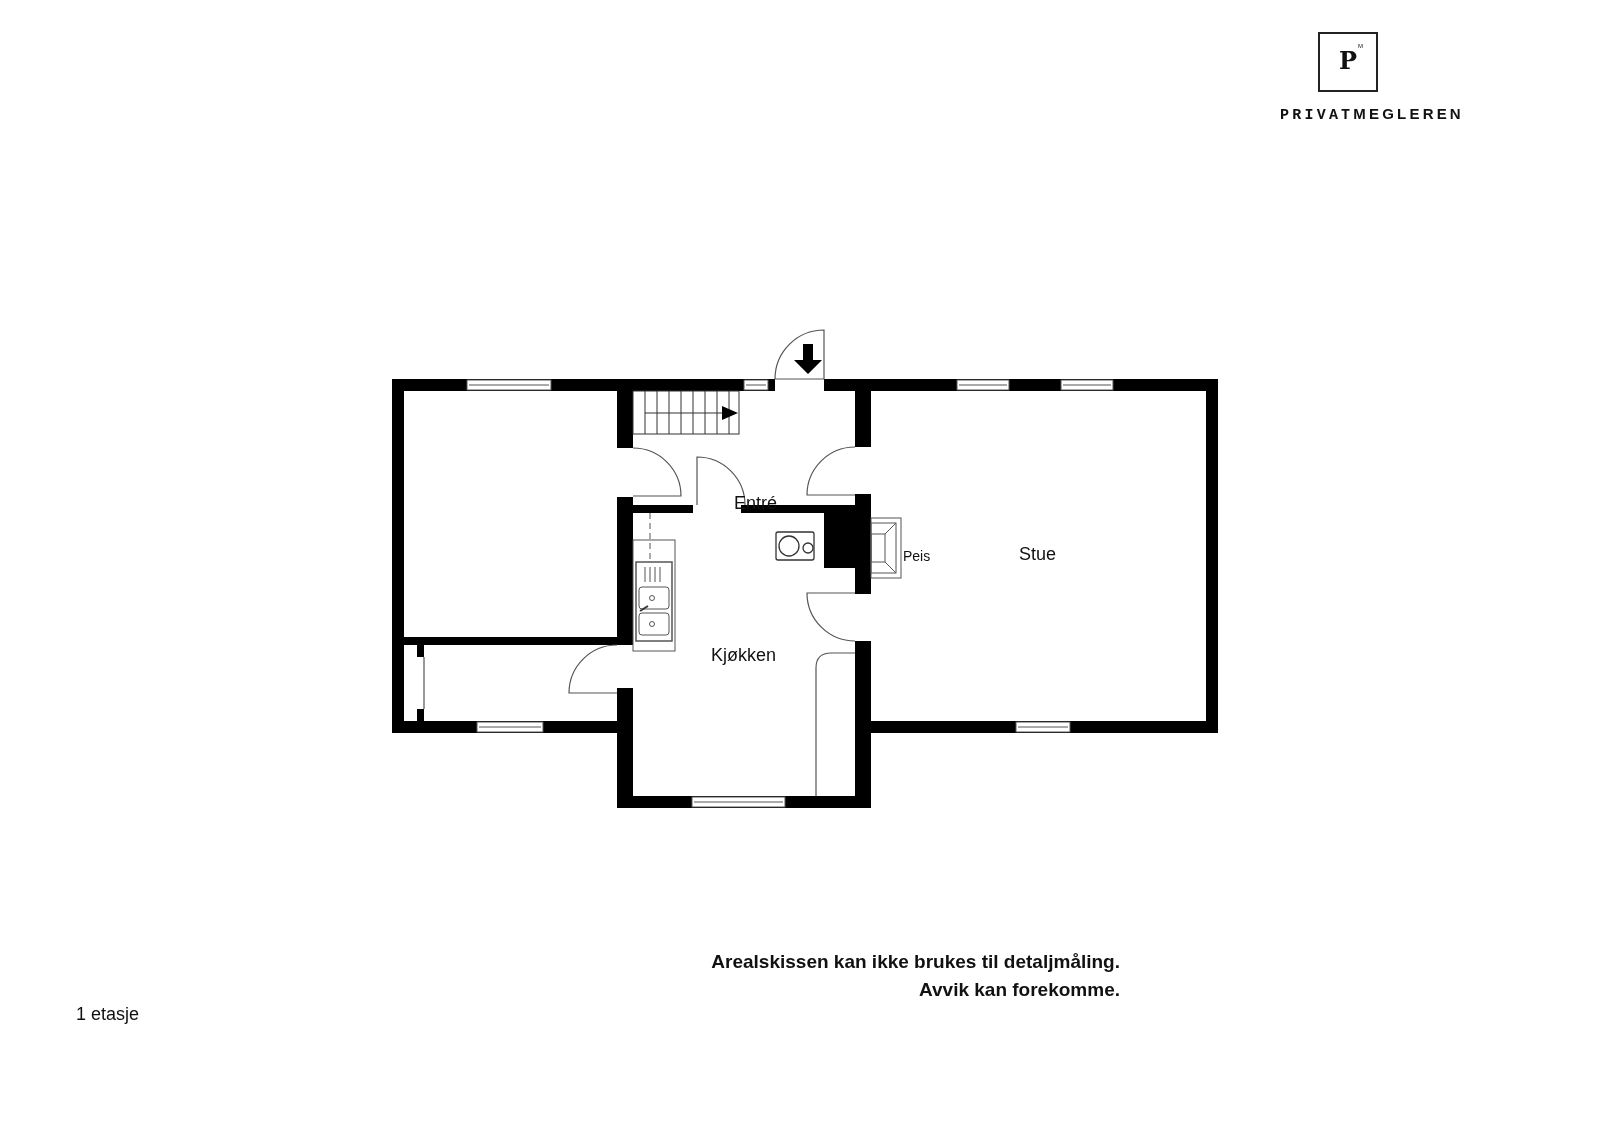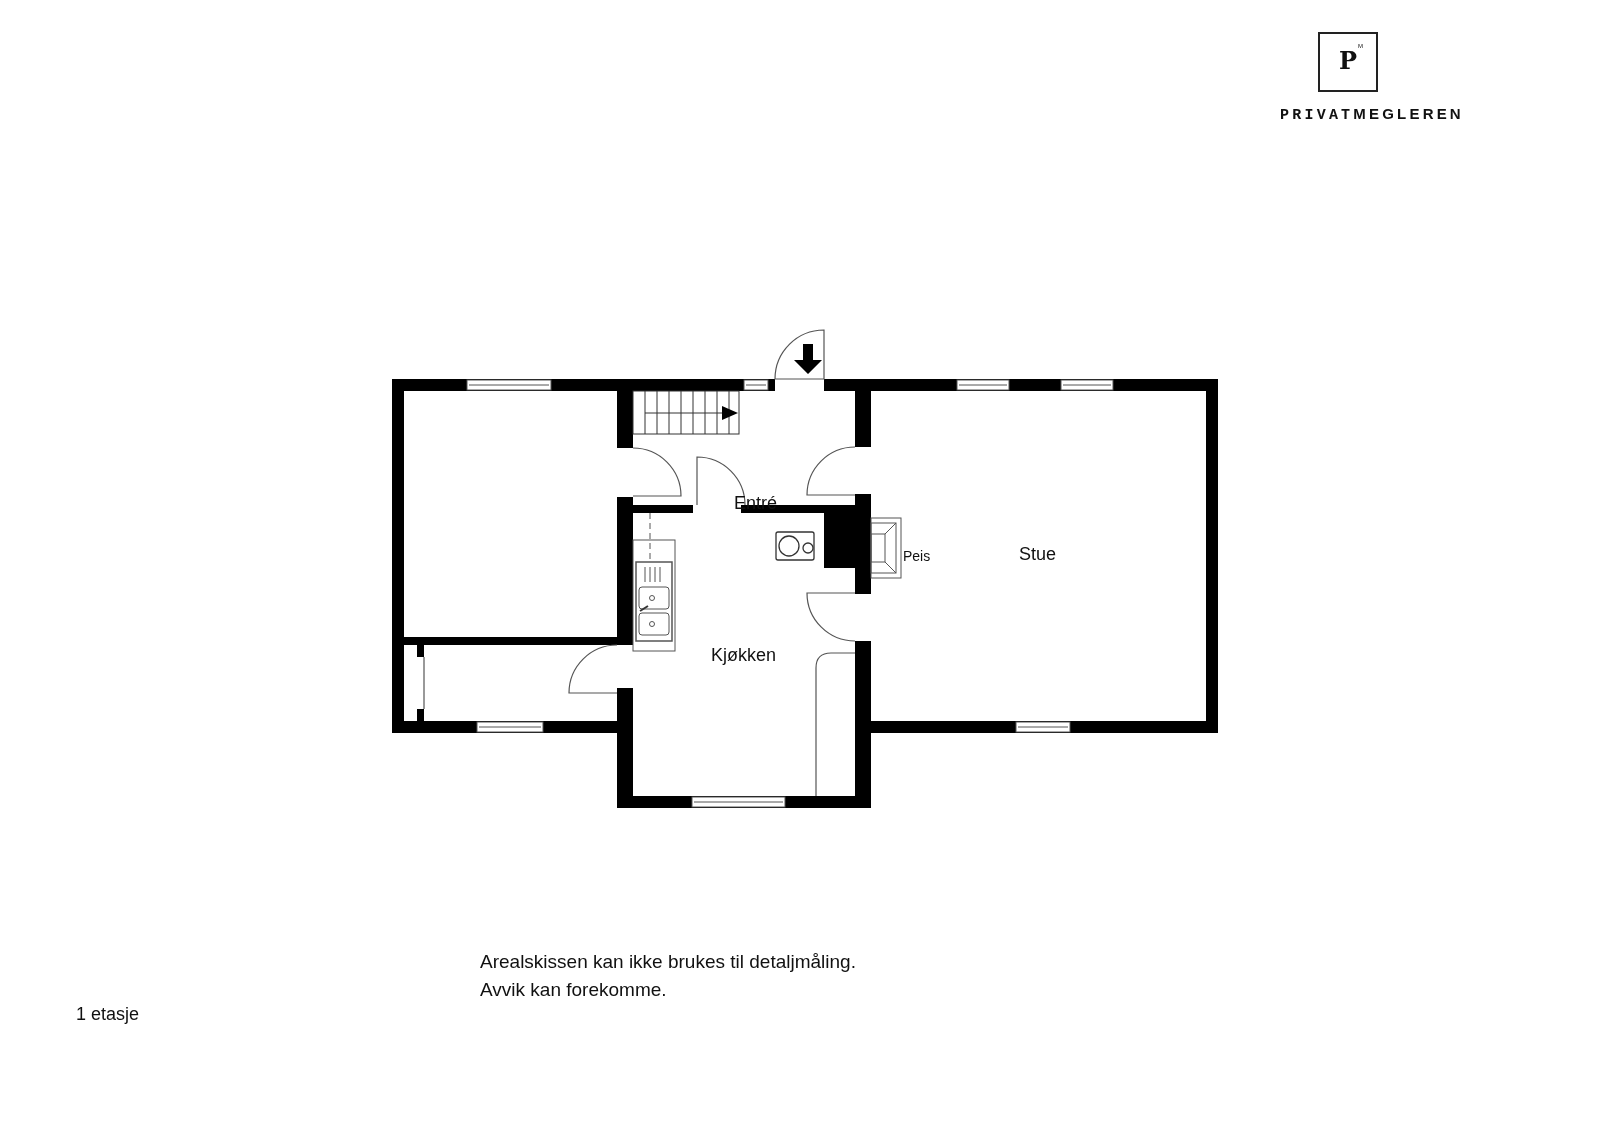--- a/index.html
+++ b/index.html
@@ -7,21 +7,21 @@
   .logo { position: absolute; left: 1282px; top: 32px; width: 136px; text-align: center; }
   .logo-box { position: absolute; left: 36px; top: 0; width: 60px; height: 60px; border: 2px solid #222; box-sizing: border-box; }
   .logo-p { position: absolute; left: 0; right: 0; top: 12px; text-align: center; font-family: "DejaVu Serif", serif; font-weight: bold; font-size: 24px; color: #111; }
   .logo-m { position: absolute; left: 38px; top: 9px; font-size: 6px; font-family: "Liberation Sans", sans-serif; color: #111; }
   .logo-name { position: absolute; left: -10px; top: 73px; width: 200px; font-size: 15px; letter-spacing: 3.2px; color: #111; white-space: nowrap; }
   .logo-name b { font-weight: bold; font-family: Liberation Mono, monospace; }
   .logo-name span.light { font-weight: bold; }
   svg.plan { position: absolute; left: 0; top: 0; }
   .room-label { position: absolute; font-size: 18px; color: #111; white-space: nowrap; }
   .small-label { position: absolute; font-size: 14px; color: #111; white-space: nowrap; margin-top: 12px; }
-  .disclaimer { position: absolute; left: 480px; top: 948px; width: 640px; text-align: left; font-size: 19px; line-height: 28px; color: #111; }
+  .disclaimer { position: absolute; left: 480px; top: 948px; width: 640px; text-align: right; font-size: 19px; line-height: 28px; color: #111; font-weight: bold; }
   .floor-label { position: absolute; left: 76px; top: 1004px; font-size: 18px; color: #111; }
 </style>
 </head>
 <body>
 
 <div class="logo">
   <div class="logo-box">
     <div class="logo-p">P</div>
     <div class="logo-m">M</div>
   </div>

